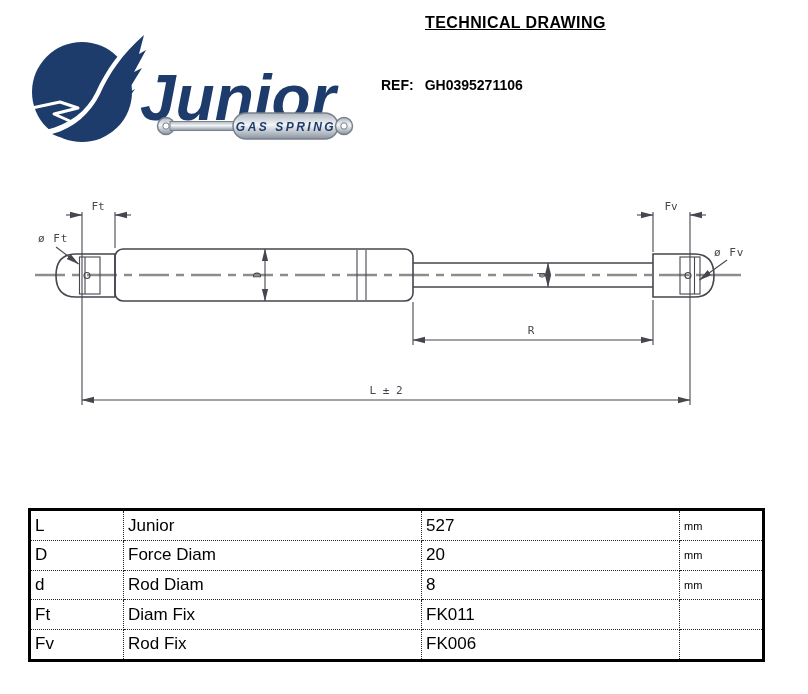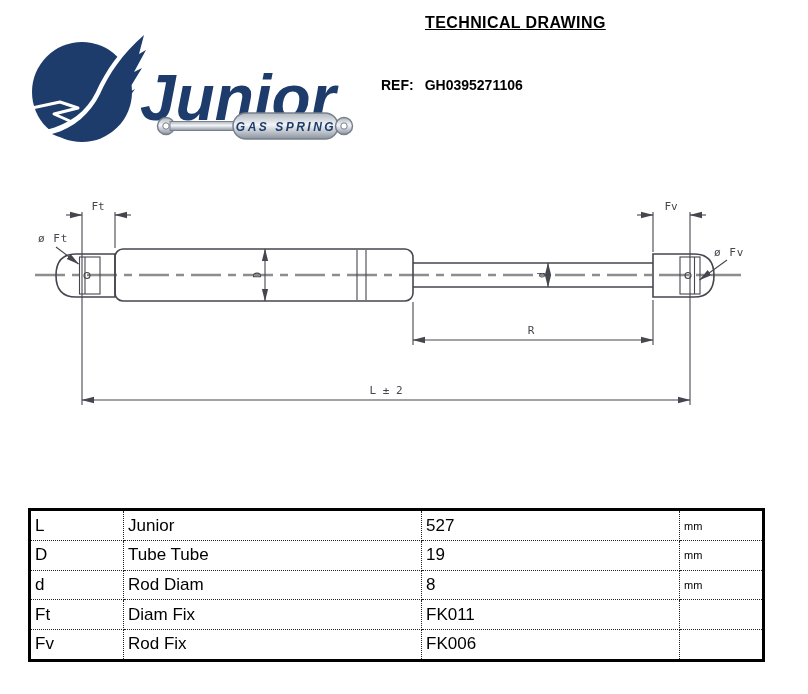--- a/index.html
+++ b/index.html
@@ -152,22 +152,22 @@
   </colgroup>
   <tbody>
       <tr>
         <td class="c-sym">L</td>
         <td class="c-name">Junior</td>
         <td class="c-val">527</td>
         <td class="c-unit">mm</td>
       </tr>
       <tr>
         <td class="c-sym">D</td>
-        <td class="c-name">Tube Tube</td>
-        <td class="c-val">19</td>
+        <td class="c-name">Force Diam</td>
+        <td class="c-val">20</td>
         <td class="c-unit">mm</td>
       </tr>
       <tr>
         <td class="c-sym">d</td>
         <td class="c-name">Rod Diam</td>
         <td class="c-val">8</td>
         <td class="c-unit">mm</td>
       </tr>
       <tr>
         <td class="c-sym">Ft</td>

